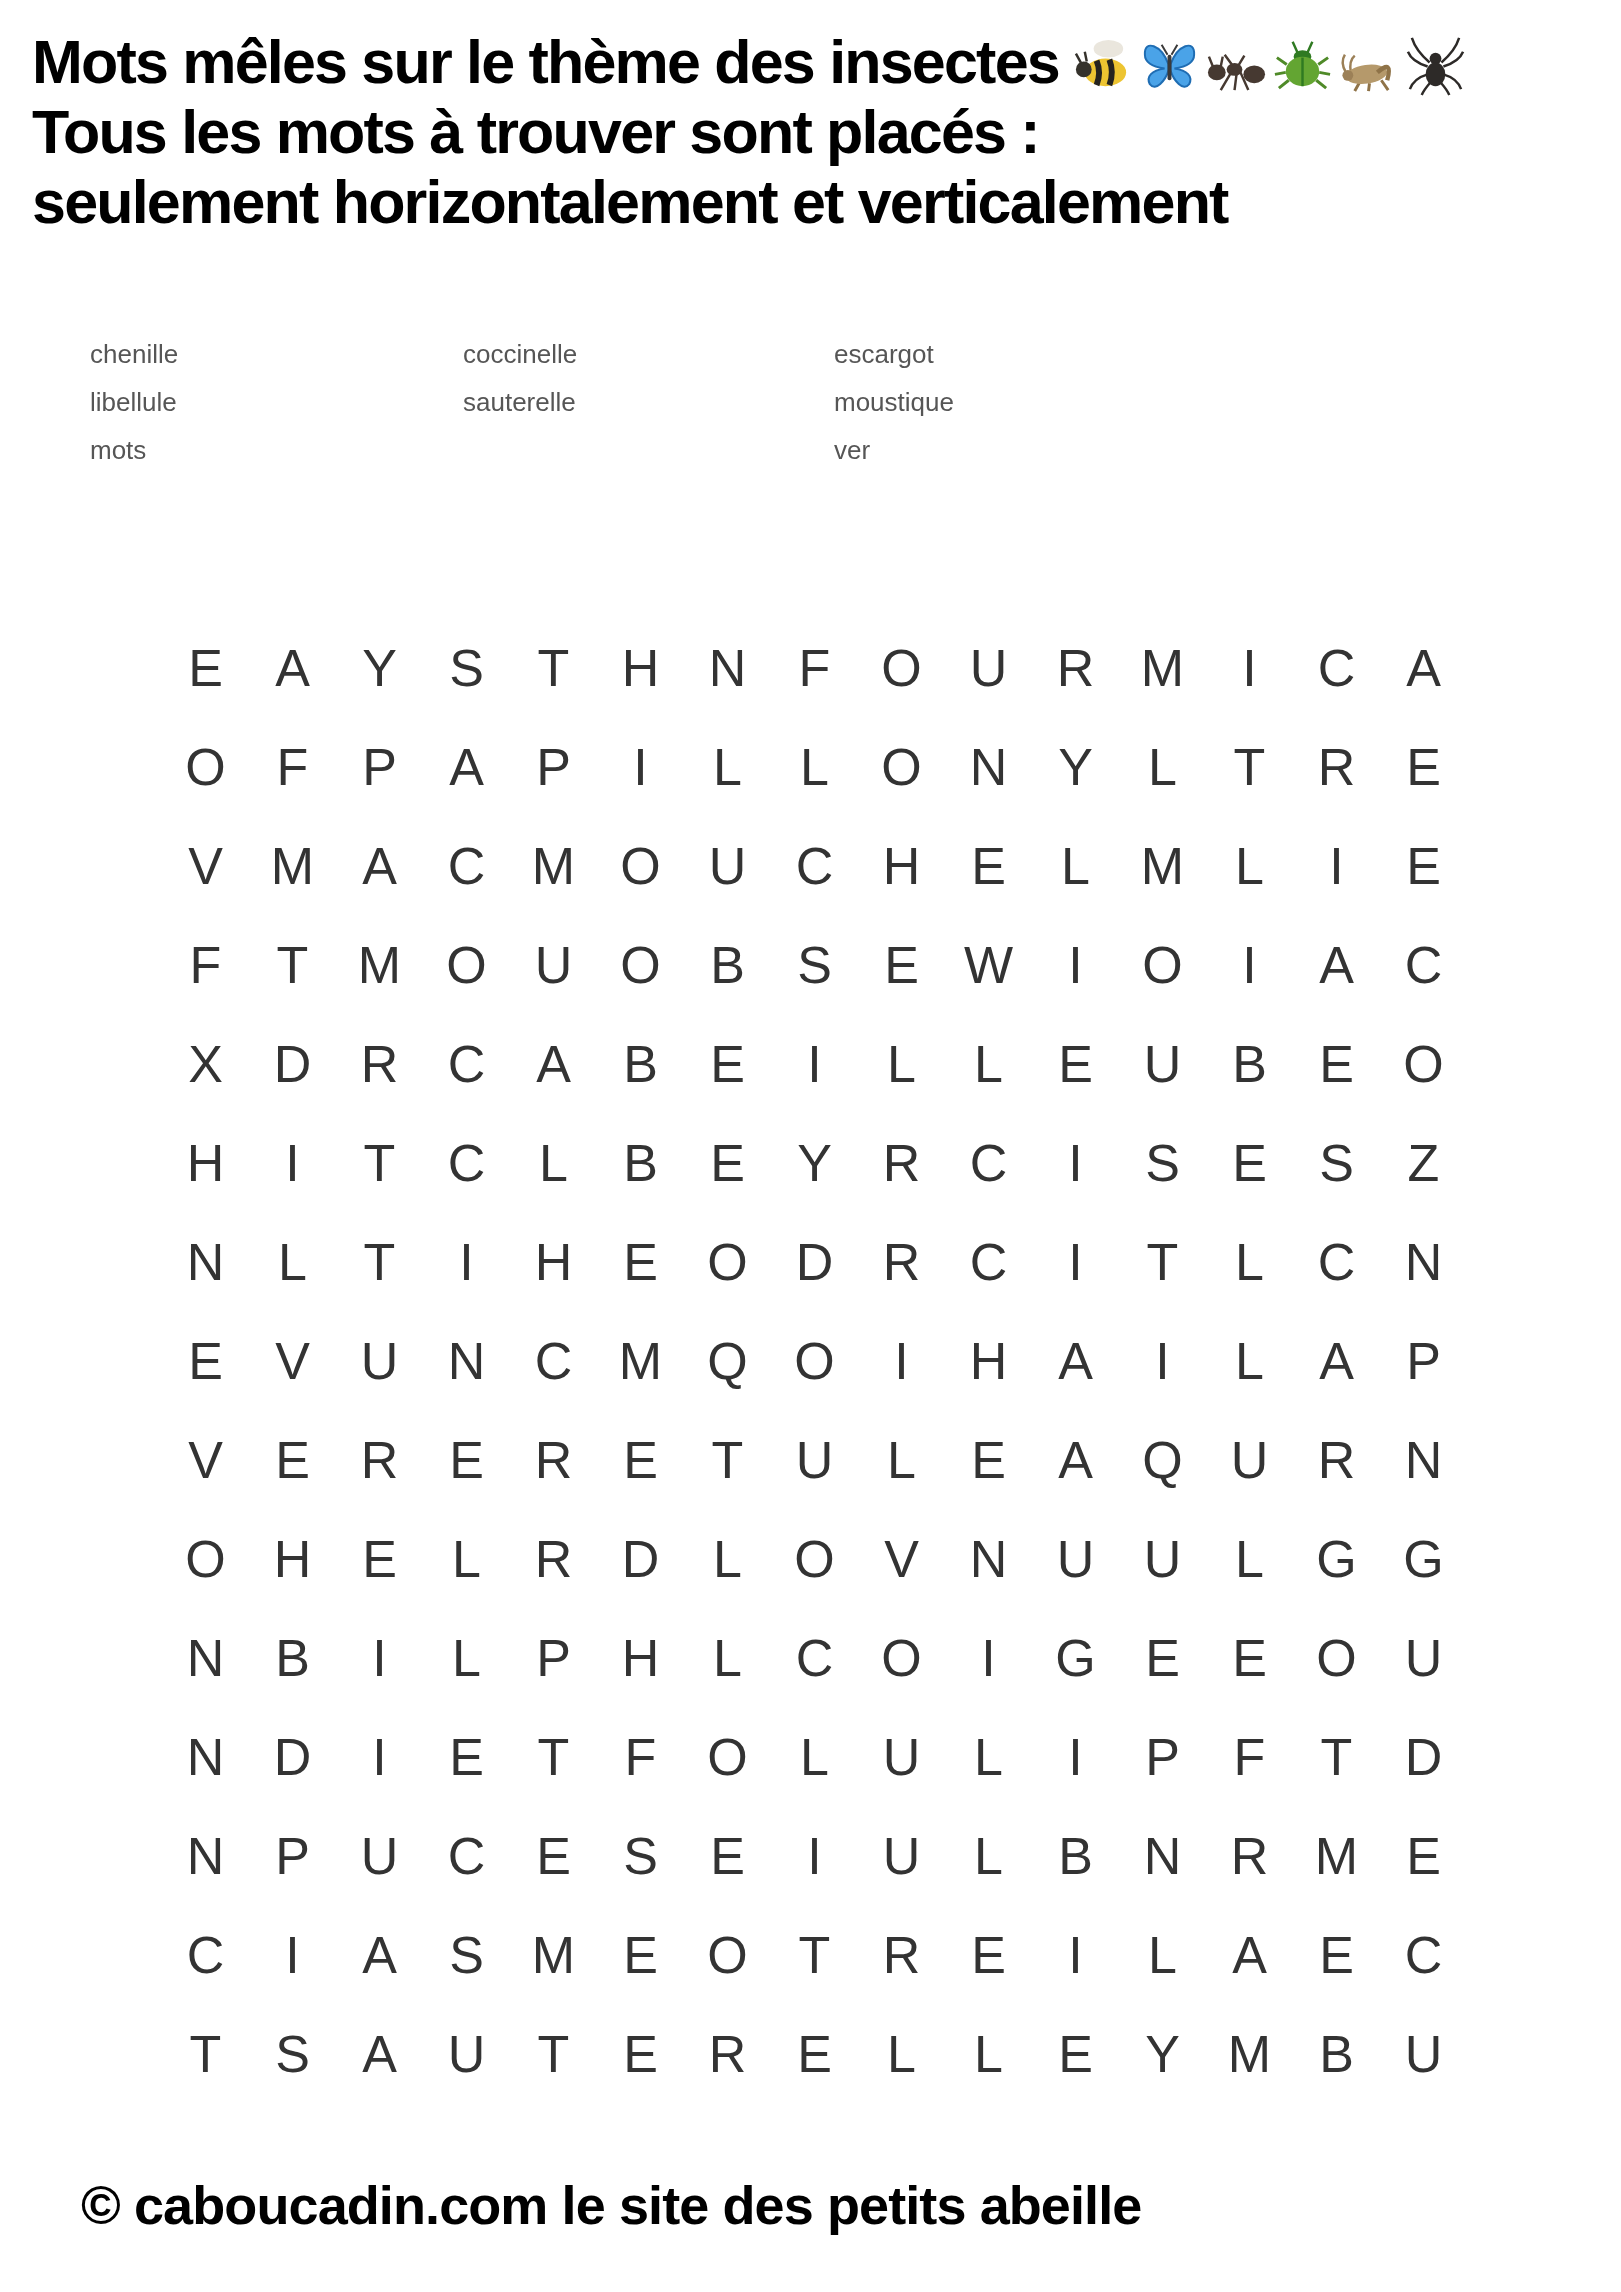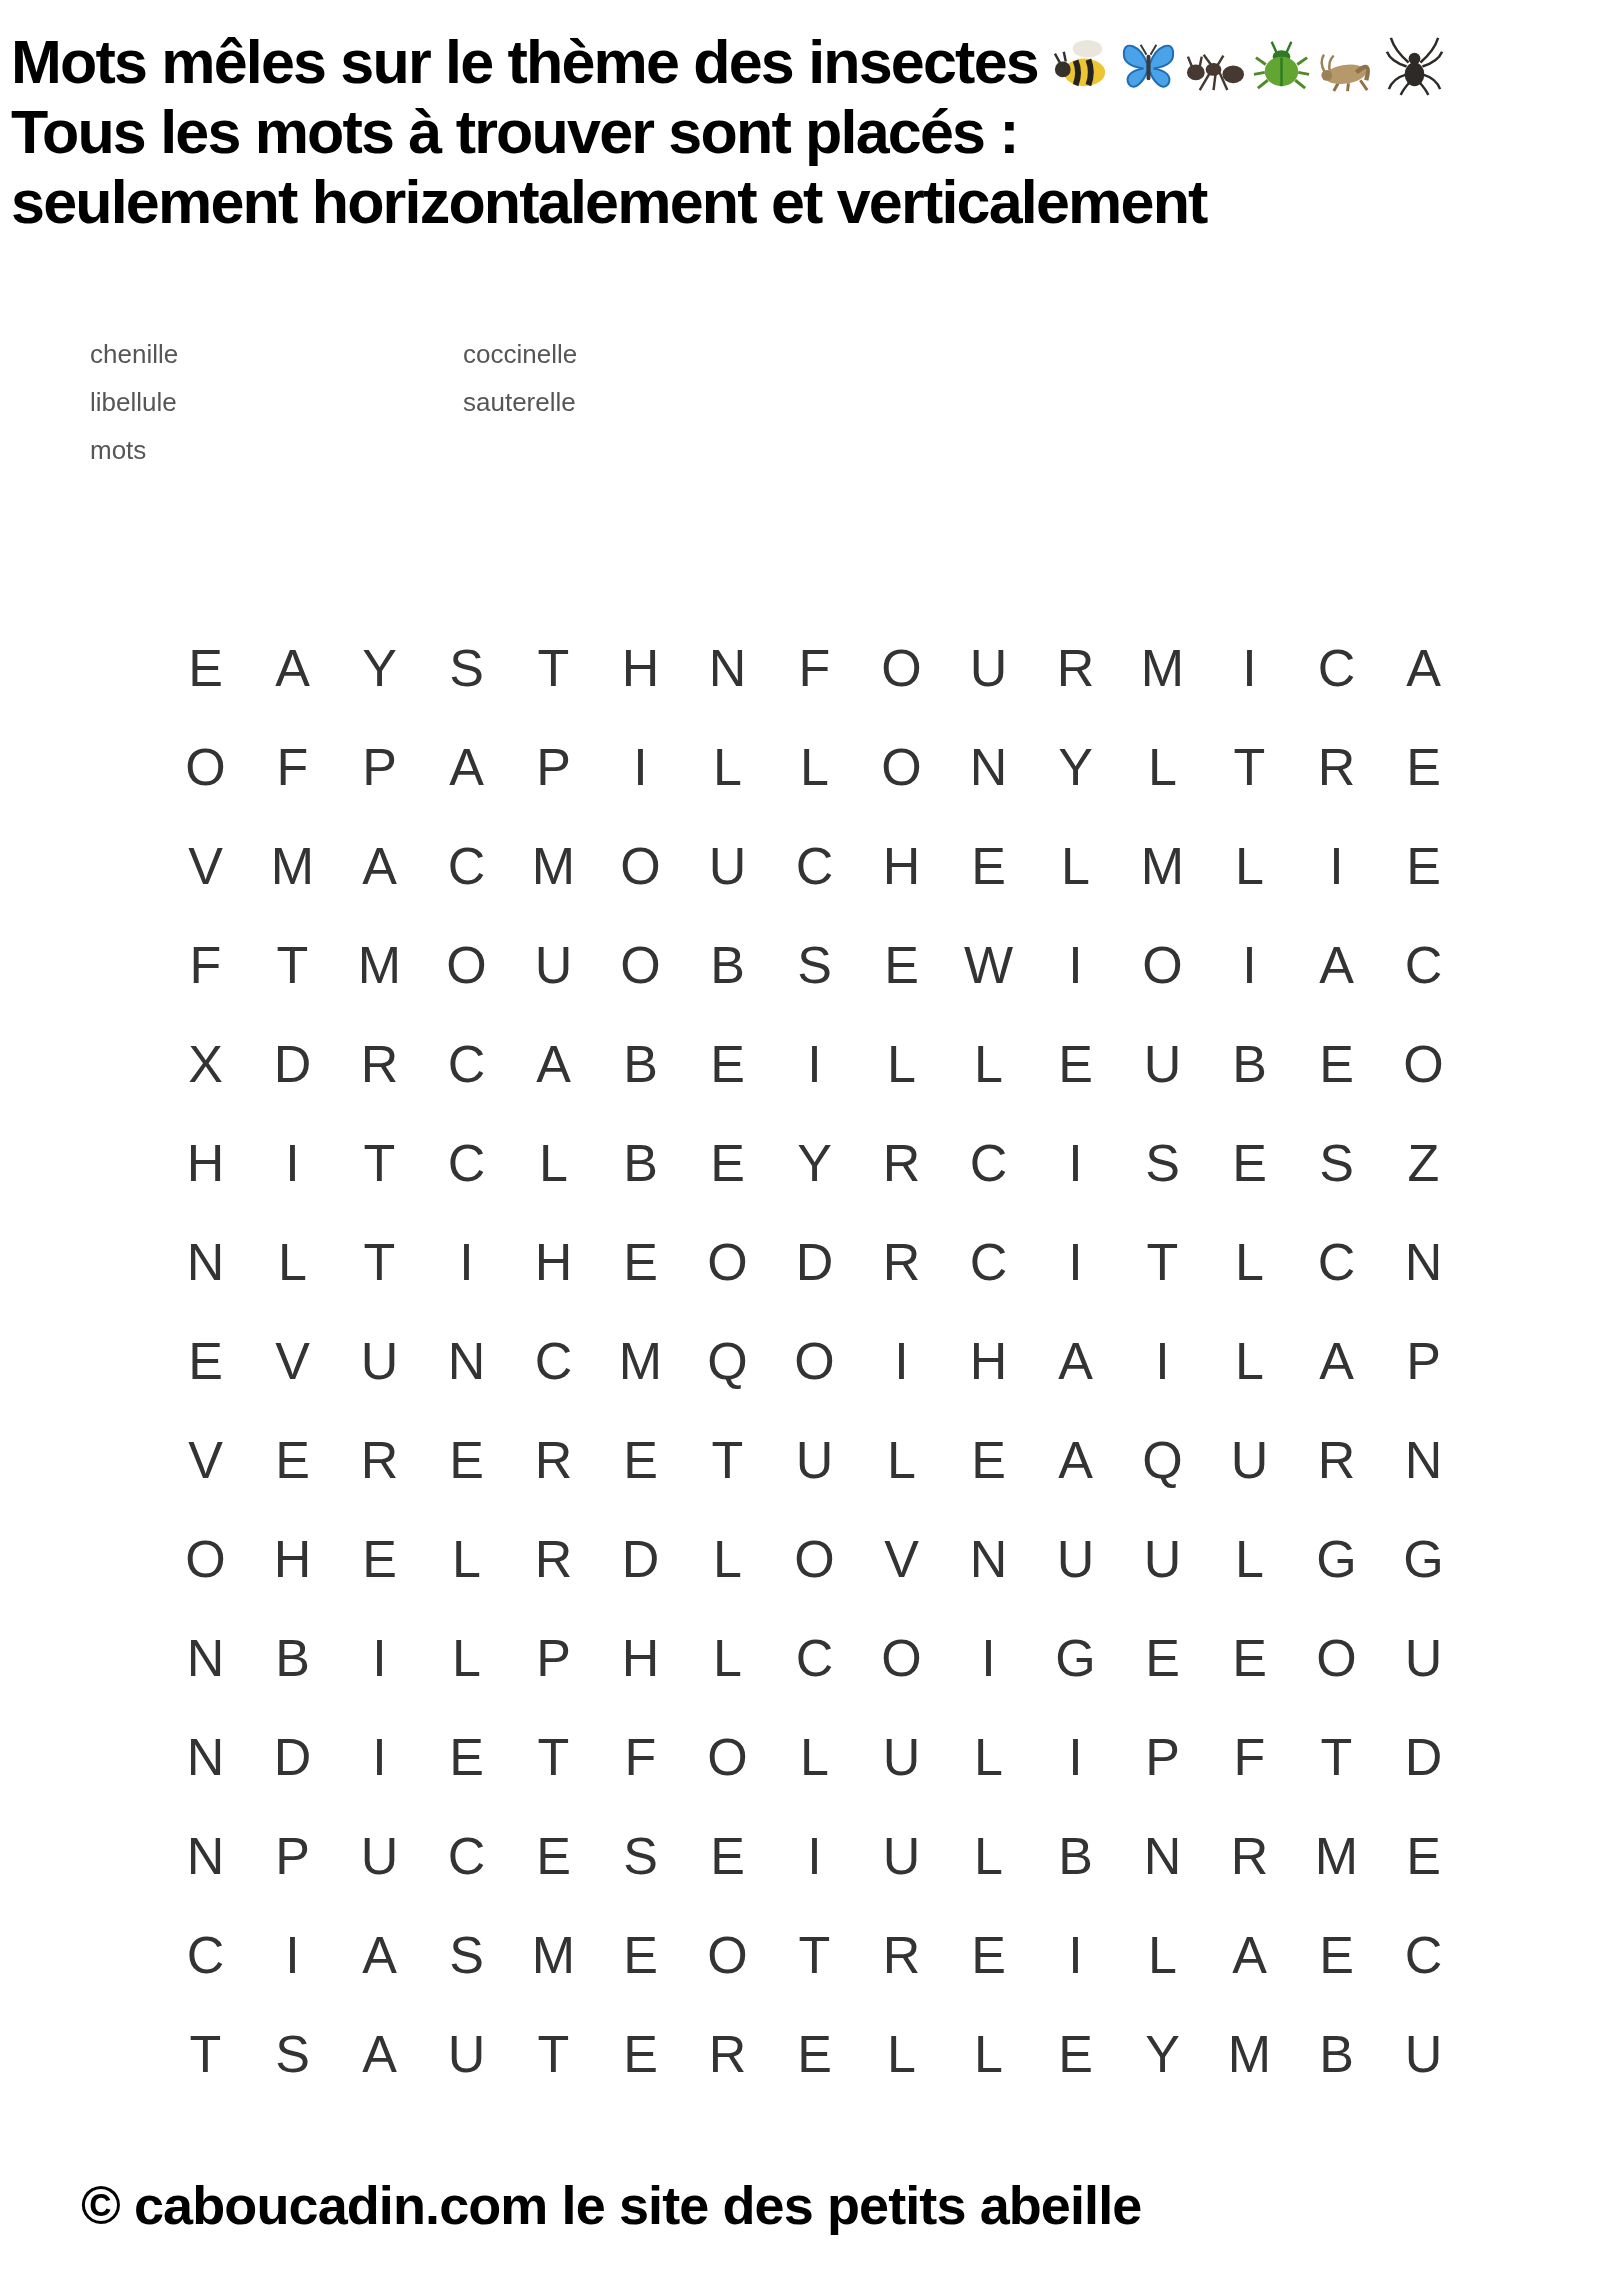--- a/index.html
+++ b/index.html
@@ -5,21 +5,21 @@
   html, body { margin: 0; padding: 0; background: #ffffff; }
   body {
     width: 1622px; height: 2293px;
     font-family: "Liberation Sans", sans-serif;
     position: relative; overflow: hidden;
   }
   .page { position: absolute; inset: 0; background: #ffffff; }
 
   
   .title-block {
-    position: absolute; left: 11px; top: 27px;
+    position: absolute; left: 32px; top: 27px;
     color: #000000; font-weight: bold;
     font-size: 61px; line-height: 70px; letter-spacing: -1.8px;
     white-space: nowrap;
   }
   .title-line { display: block; }
   .insect-icons {
     display: inline-flex; align-items: center; gap: 3.6px;
     vertical-align: -12.5px; margin-left: 12.5px; letter-spacing: 0;
   }
   .insect-icons svg { width: 63px; height: 63px; display: block; }
@@ -107,20 +107,25 @@
   <section class="word-list">
       <div class="word-column">
         <span class="word-item">chenille</span>
         <span class="word-item">libellule</span>
         <span class="word-item">mots</span>
       </div>
       <div class="word-column">
         <span class="word-item">coccinelle</span>
         <span class="word-item">sauterelle</span>
       </div>
+      <div class="word-column">
+        <span class="word-item">escargot</span>
+        <span class="word-item">moustique</span>
+        <span class="word-item">ver</span>
+      </div>
     </section>
 
   <section class="letter-grid">
       <span class="grid-cell">E</span>
       <span class="grid-cell">A</span>
       <span class="grid-cell">Y</span>
       <span class="grid-cell">S</span>
       <span class="grid-cell">T</span>
       <span class="grid-cell">H</span>
       <span class="grid-cell">N</span>

